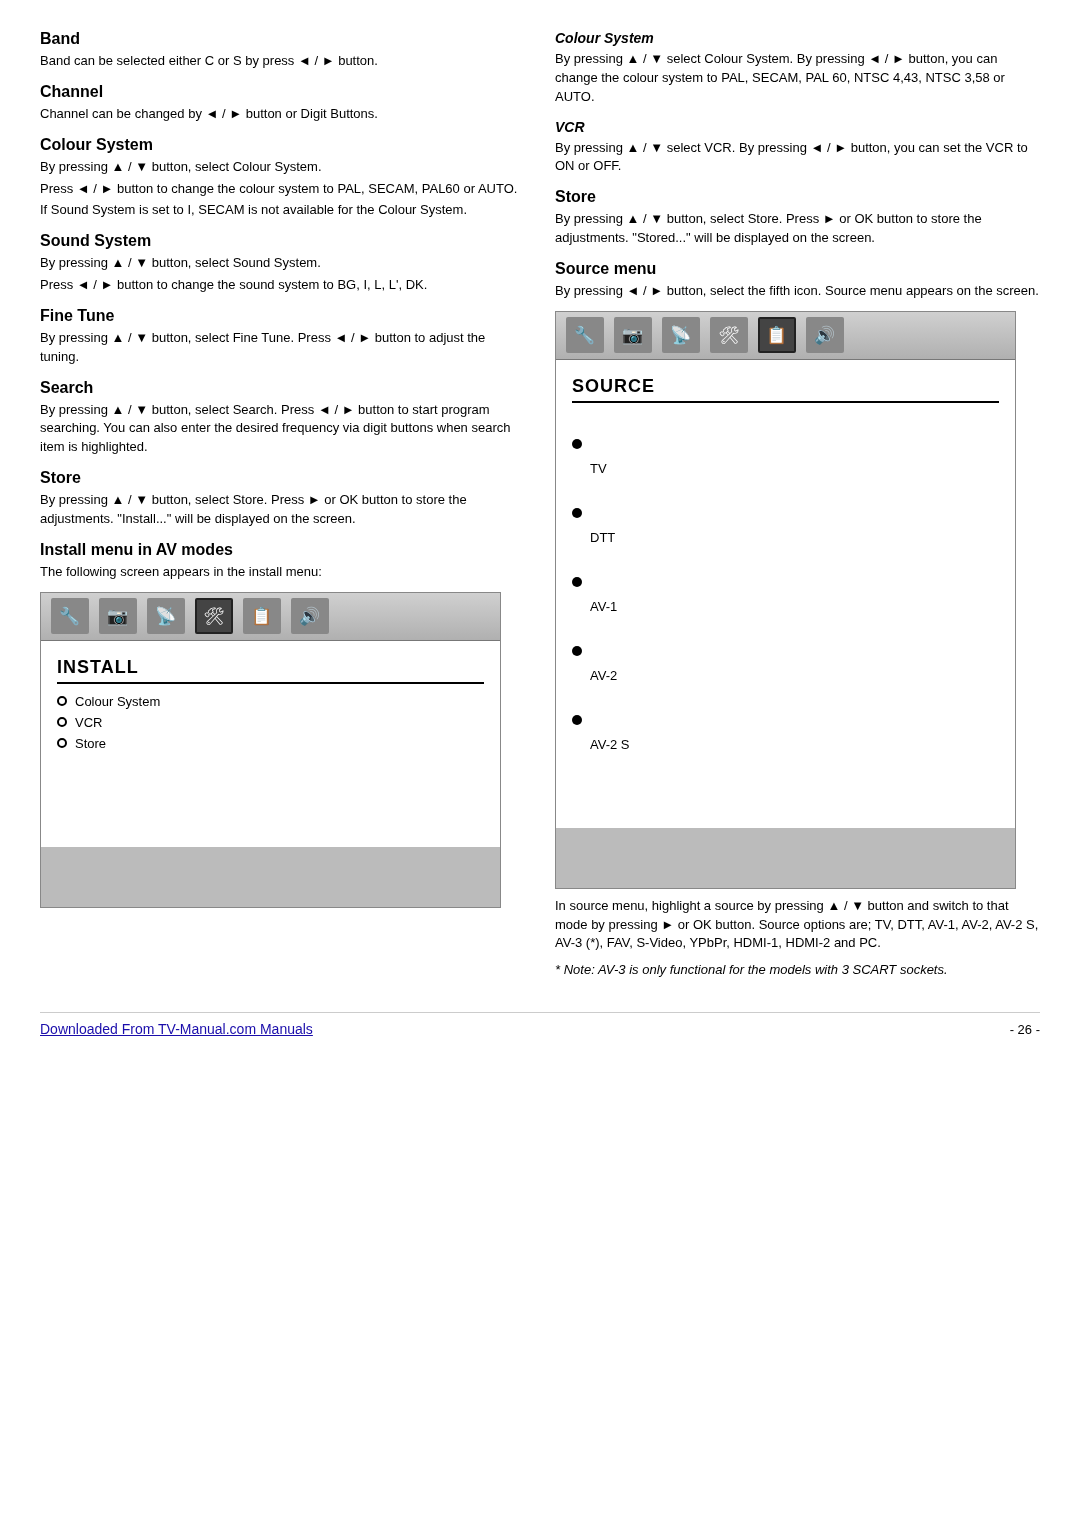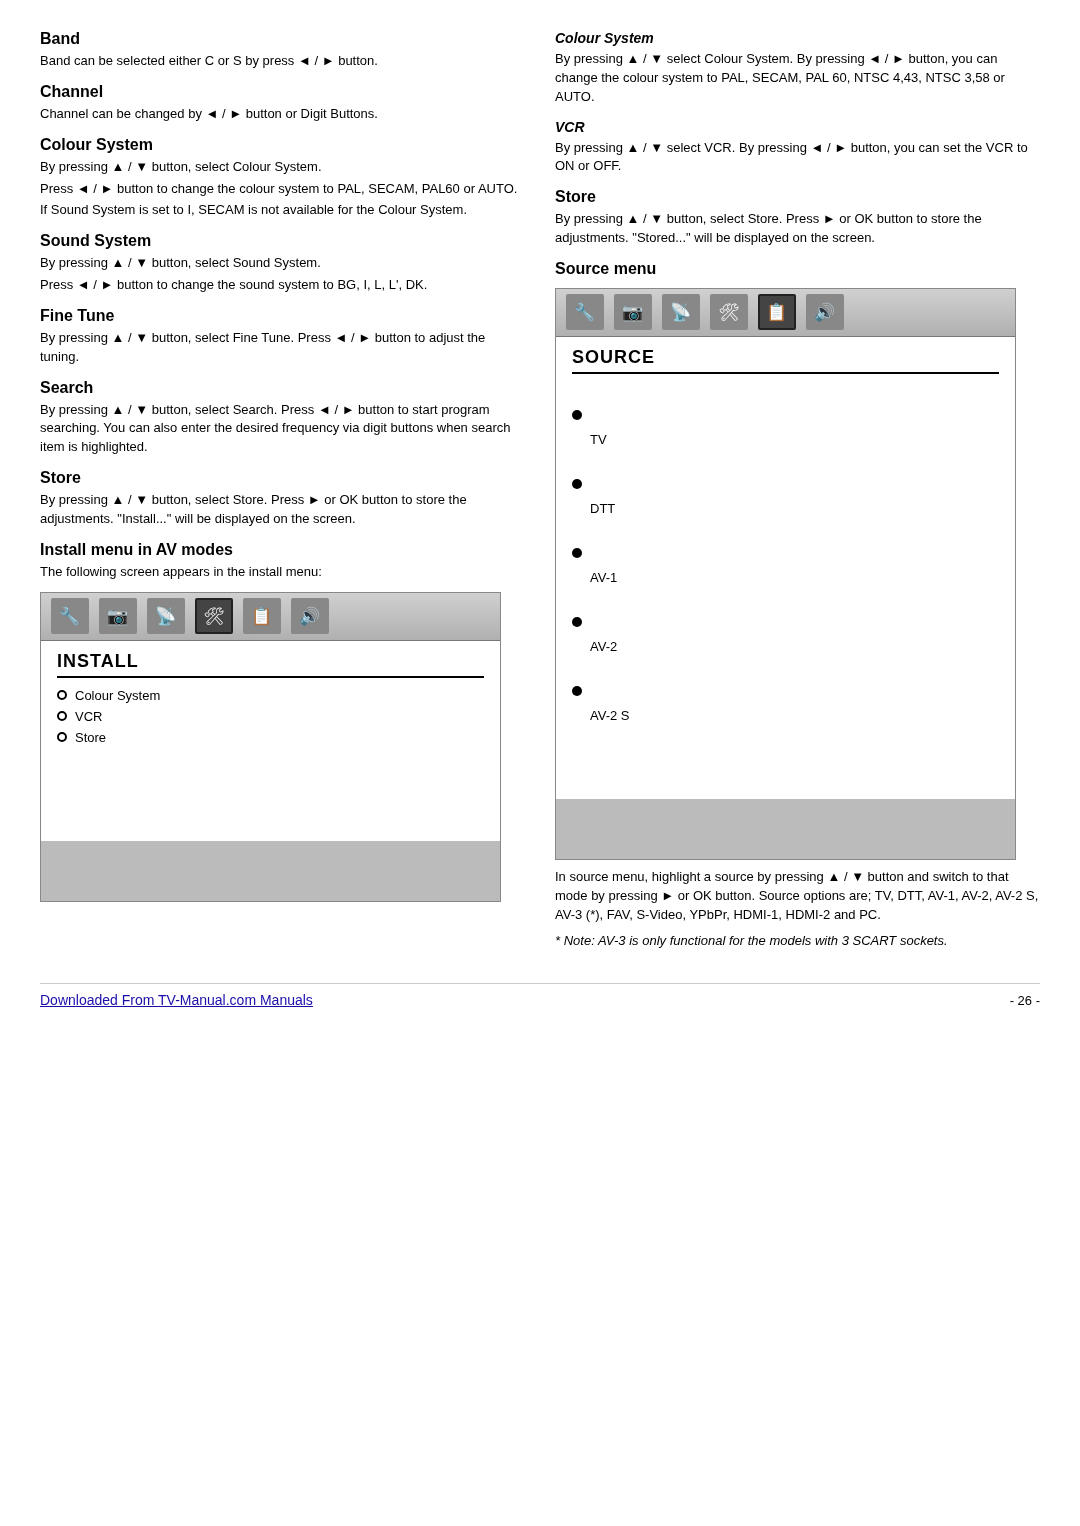--- a/index.html
+++ b/index.html
@@ -49,21 +49,21 @@
 
     
     .menu-box {
       border: 1px solid #888;
       margin-top: 10px;
       margin-bottom: 8px;
       width: 95%;
     }
     .menu-body {
       background: #fff;
-      padding: 10px 16px 10px 16px;
+      padding: 16px 16px 10px 16px;
     }
     .menu-title {
       font-size: 18px;
       font-weight: bold;
       letter-spacing: 1px;
       border-bottom: 2px solid #000;
       padding-bottom: 4px;
       margin-bottom: 10px;
     }
     .menu-item {
@@ -246,20 +246,21 @@
 
     <div class="section">
       <div class="section-title">Store</div>
       <div class="section-text">
         By pressing ▲ / ▼  button, select Store.  Press ► or OK button to store the adjustments. "<span class="bold">Stored</span>..." will be displayed on the screen.
       </div>
     </div>
 
     <div class="section">
       <div class="section-title">Source menu</div>
+      <div class="section-text">By pressing ◄ / ► button, select the fifth icon. Source menu appears on the screen.</div>
 
       <div class="menu-box">
         <div class="menu-icon-bar-img">
           <div class="icon-slot">🔧</div>
           <div class="icon-slot">📷</div>
           <div class="icon-slot">📡</div>
           <div class="icon-slot">🛠</div>
           <div class="icon-slot sel">📋</div>
           <div class="icon-slot">🔊</div>
         </div>

